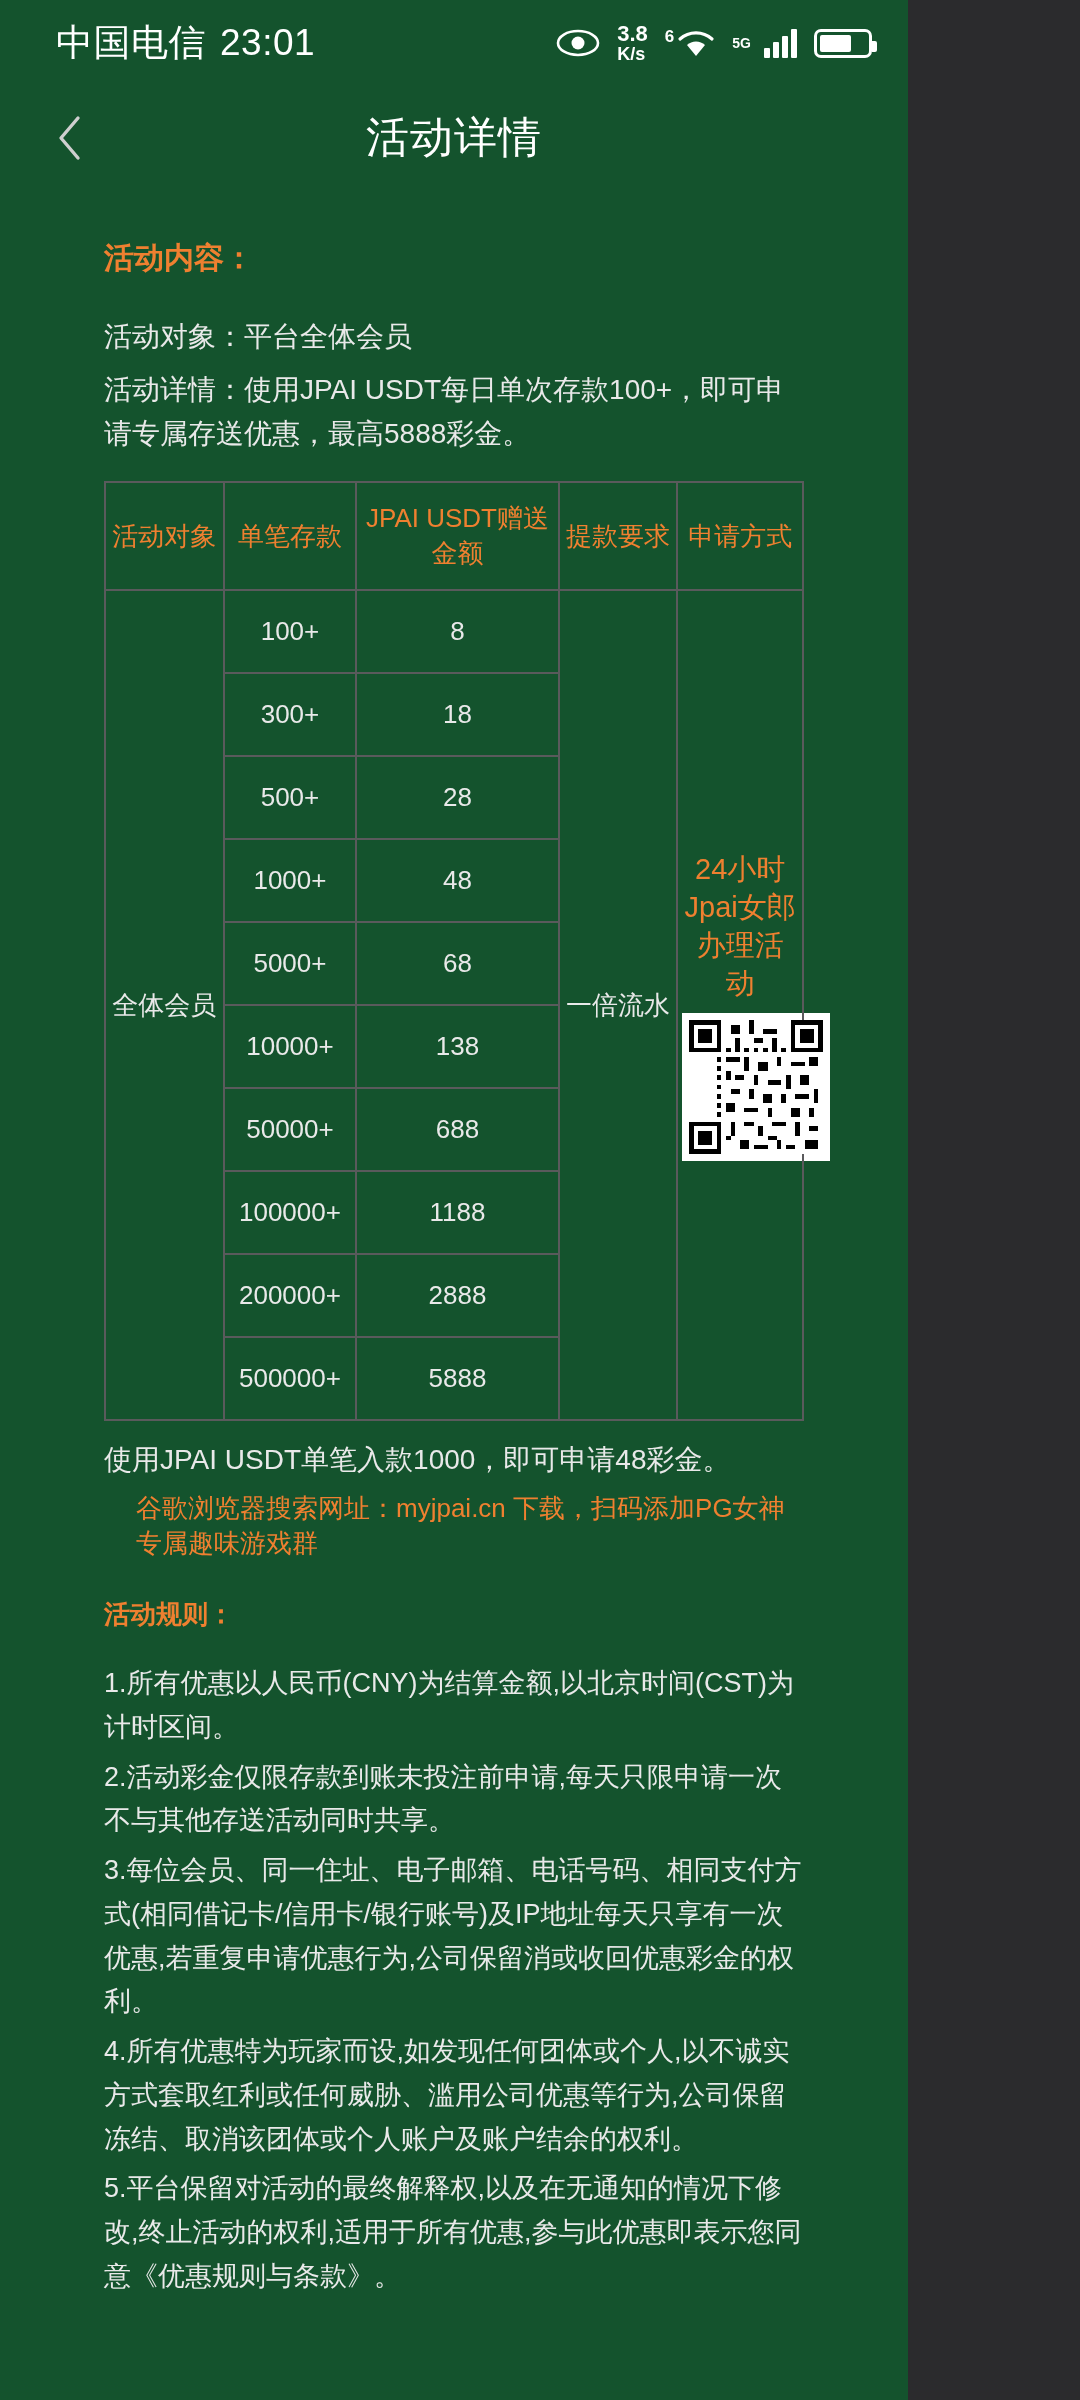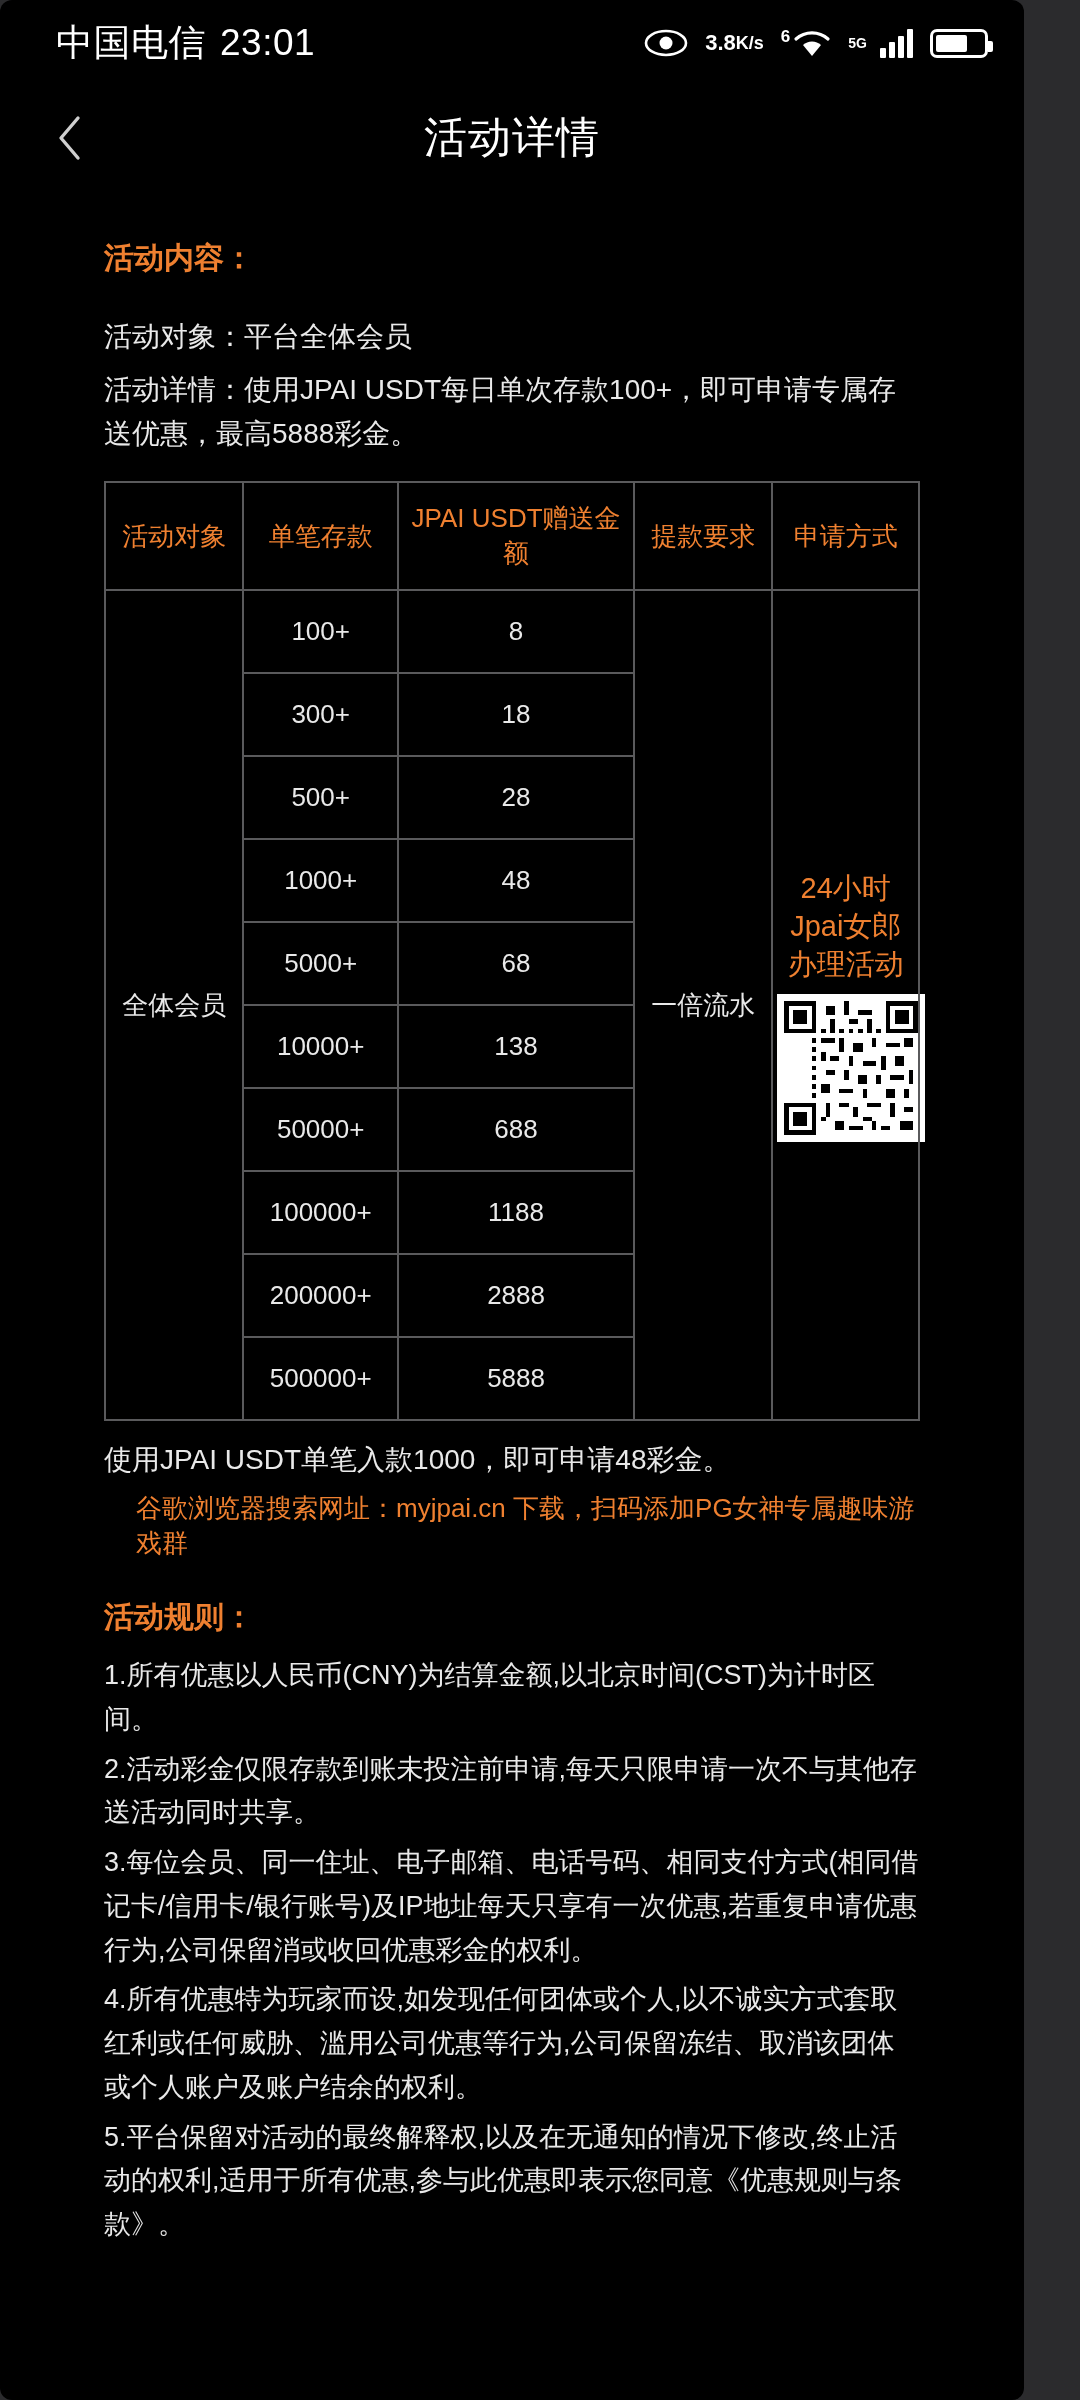--- a/index.html
+++ b/index.html
@@ -6,24 +6,23 @@
   html, body {
     width: 1080px;
     height: 2400px;
     background: #2b2b2d;
     font-family: "Liberation Sans", sans-serif;
     color: #e8e8e8;
     overflow: hidden;
   }
   .phone {
     position: relative;
-    width: 1024px;
+    width: 908px;
     height: 2400px;
-    background: #000000;
-    border-radius: 12px;
+    background: #14532d;
   }
 
   
   .statusbar {
     height: 86px;
     display: flex;
     align-items: center;
     justify-content: space-between;
     padding: 0 36px 0 56px;
     color: #ffffff;
@@ -36,22 +35,21 @@
     letter-spacing: 0.5px;
   }
   .status-right {
     display: flex;
     align-items: center;
     gap: 17px;
   }
   .eye-icon { width: 44px; height: 30px; }
   .netspeed {
     display: flex;
-    flex-direction: row;
-    align-items: center;
+    flex-direction: column;
     line-height: 1.0;
     font-size: 20px;
     font-weight: bold;
   }
   .netspeed .v { font-size: 22px; }
   .netspeed .u { font-size: 18px; }
   .wifi-wrap { display:flex; align-items:flex-end; gap:3px; }
   .wifi-sup { font-size: 17px; font-weight: bold; margin-bottom: 12px; }
   .fiveg { font-size: 14px; font-weight: bold; margin-right: -4px; }
   .bars { display: flex; align-items: flex-end; gap: 3px; height: 30px; }
@@ -159,23 +157,23 @@
     margin: 18px 0 12px 0;
   }
   .note-orange {
     font-size: 26px;
     color: #ef8030;
     margin-bottom: 36px;
     margin-left: 32px;
   }
   .rules-head {
     color: #ef8030;
-    font-size: 30px;
+    font-size: 26px;
     font-weight: bold;
-    margin-bottom: 16px;
+    margin-bottom: 30px;
   }
   .rule {
     font-size: 27px;
     line-height: 1.62;
     color: #e9e9e9;
     margin-bottom: 6px;
   }
 </style>
 </head>
 <body>

